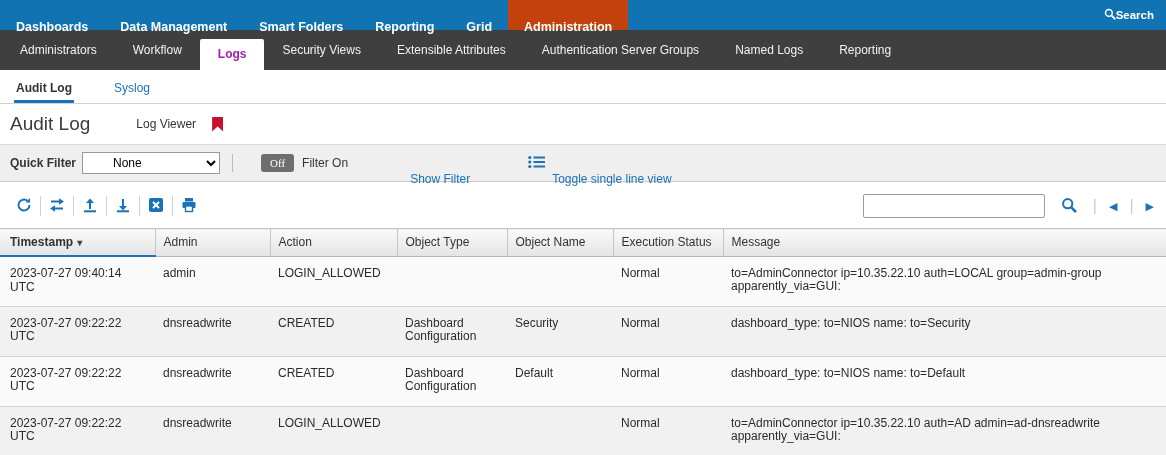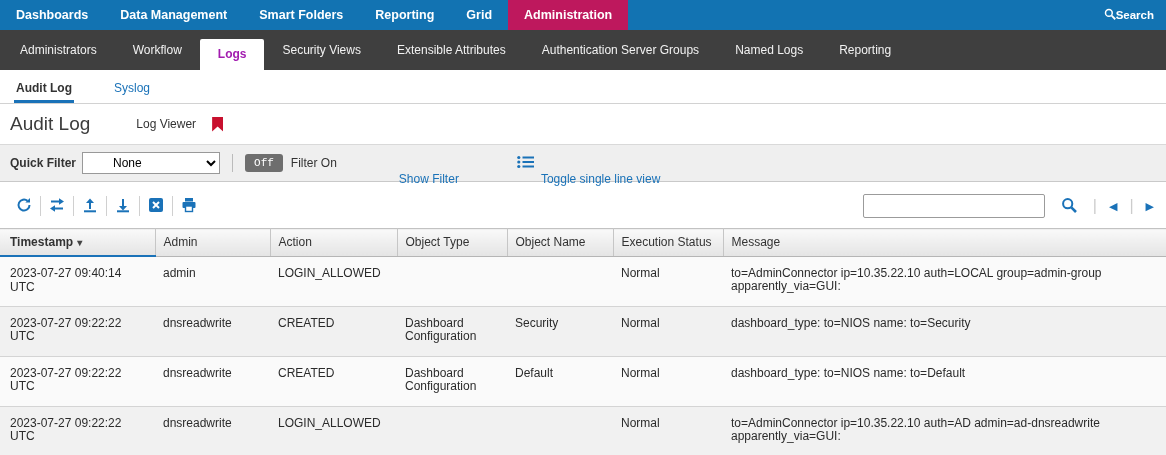--- a/index.html
+++ b/index.html
@@ -2,22 +2,22 @@
 <html><head>
 <meta charset="utf-8">
 <style>
   html,body{margin:0;padding:0;background:#fff;}
   *{box-sizing:border-box;}
   body{font-family:"Liberation Sans", sans-serif;color:#333;}
   .app{width:1166px;height:455px;overflow:hidden;background:#fff;}
 
   
   .topnav{height:30px;background:#1273b2;display:flex;align-items:stretch;color:#fff;}
-  .topnav-item{line-height:30px;padding:0 16px;font-size:12.5px;font-weight:bold;cursor:pointer;white-space:nowrap;}
-  .topnav-item.active{background:#be185d;}
+  .topnav-item{line-height:30px;padding:12px 16px;font-size:12.5px;font-weight:bold;cursor:pointer;white-space:nowrap;}
+  .topnav-item.active{background:#c2410c;}
   .topnav-spacer{flex:1;}
   .topnav-search{display:flex;align-items:center;padding:0 12px;font-size:11.5px;font-weight:bold;cursor:pointer;}
 
   
   .subnav{height:40px;background:#3f3f3f;display:flex;align-items:flex-end;color:#f2f2f2;padding-left:2px;}
   .subnav-item{height:40px;line-height:40px;padding:0 18px;font-size:12px;cursor:pointer;white-space:nowrap;}
   .subnav-item.active{height:31px;line-height:31px;background:#fff;color:#a21caf;font-weight:bold;border-radius:2px 2px 0 0;}
 
   
   .tabbar{height:34px;display:flex;align-items:flex-end;gap:38px;padding:0 14px;border-bottom:1px solid #d2d2d2;background:#fff;}
@@ -29,21 +29,21 @@
   .titlebar h1{font-size:19px;font-weight:normal;color:#3c3c3c;margin:0;}
   .subtitle{font-size:12px;color:#333;margin-left:46px;}
   .bookmark{width:11px;height:15px;background:#c8102e;display:inline-block;margin-left:16px;
             clip-path:polygon(0 0,100% 0,100% 100%,50% 66%,0 100%);}
 
   
   .filterbar{height:37px;background:#efefef;border-bottom:1px solid #c9c9c9;display:flex;align-items:center;padding:0 10px;font-size:12px;}
   .filterbar .lbl{font-weight:bold;margin-right:6px;}
   .filterbar select{width:138px;height:22px;font-size:12px;font-family:"Liberation Sans",sans-serif;border:1px solid #999;background:#fff;padding-left:26px;}
   .vsep{width:1px;height:18px;background:#bbb;margin:0 12px;display:inline-block;}
-  .off-btn{background:#6e6e6e;color:#fff;border:none;border-radius:3px;font-size:11px;padding:3px 9px;cursor:pointer;font-family:Liberation Mono, monospace;}
+  .off-btn{background:#6e6e6e;color:#fff;border:none;border-radius:3px;font-size:11px;padding:3px 9px;cursor:pointer;font-family:Liberation Serif, serif;margin-left:16px;}
   .filter-on{margin-left:8px;color:#333;}
   a.link{color:#1a72b8;text-decoration:none;cursor:pointer;margin-top:32px;}
   .show-filter{margin-left:62px;}
   .single-line-group{display:flex;align-items:center;gap:7px;margin-left:58px;cursor:pointer;}
 
   
   .toolbar{display:flex;align-items:center;padding:9px 8px 7px 8px;height:46px;}
   .icon-btn{background:none;border:none;border-right:1px solid #d0d0d0;padding:1px 8px;cursor:pointer;display:flex;align-items:center;height:20px;}
   .icon-btn:last-of-type{border-right:none;}
   .toolbar-right{margin-left:auto;display:flex;align-items:center;gap:8px;}

